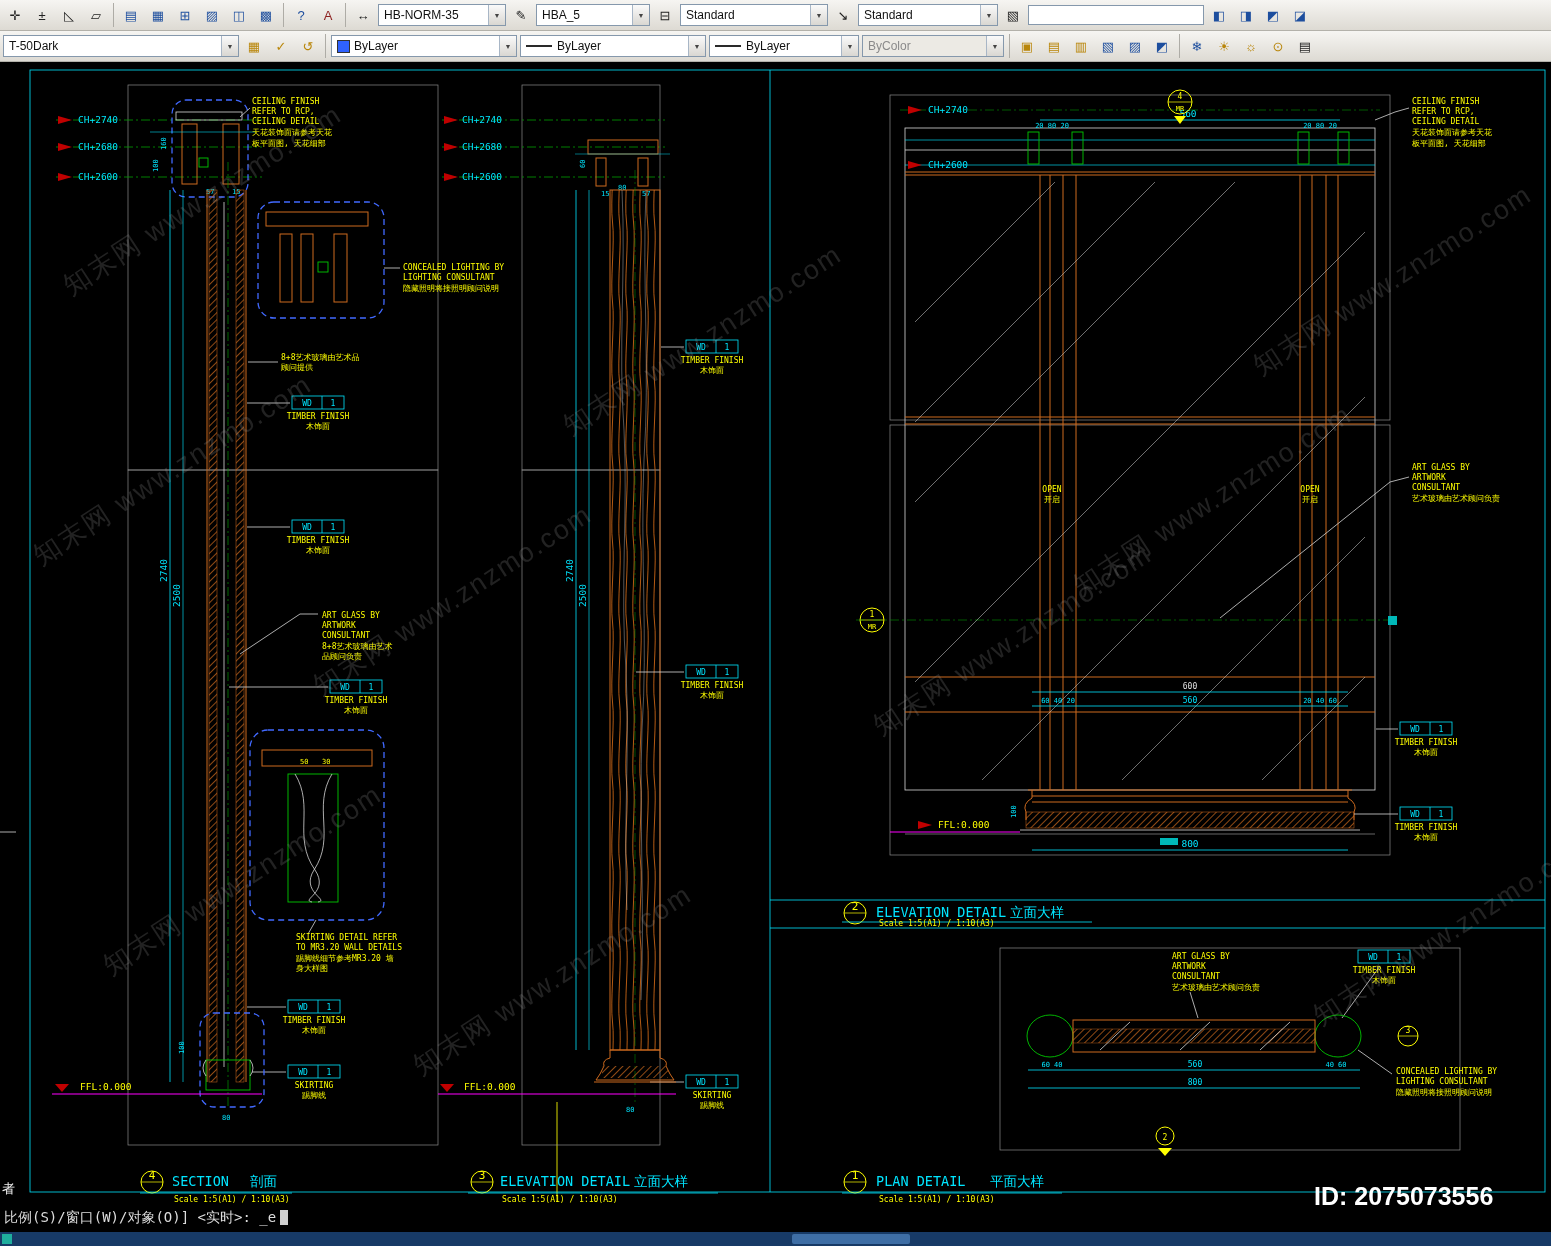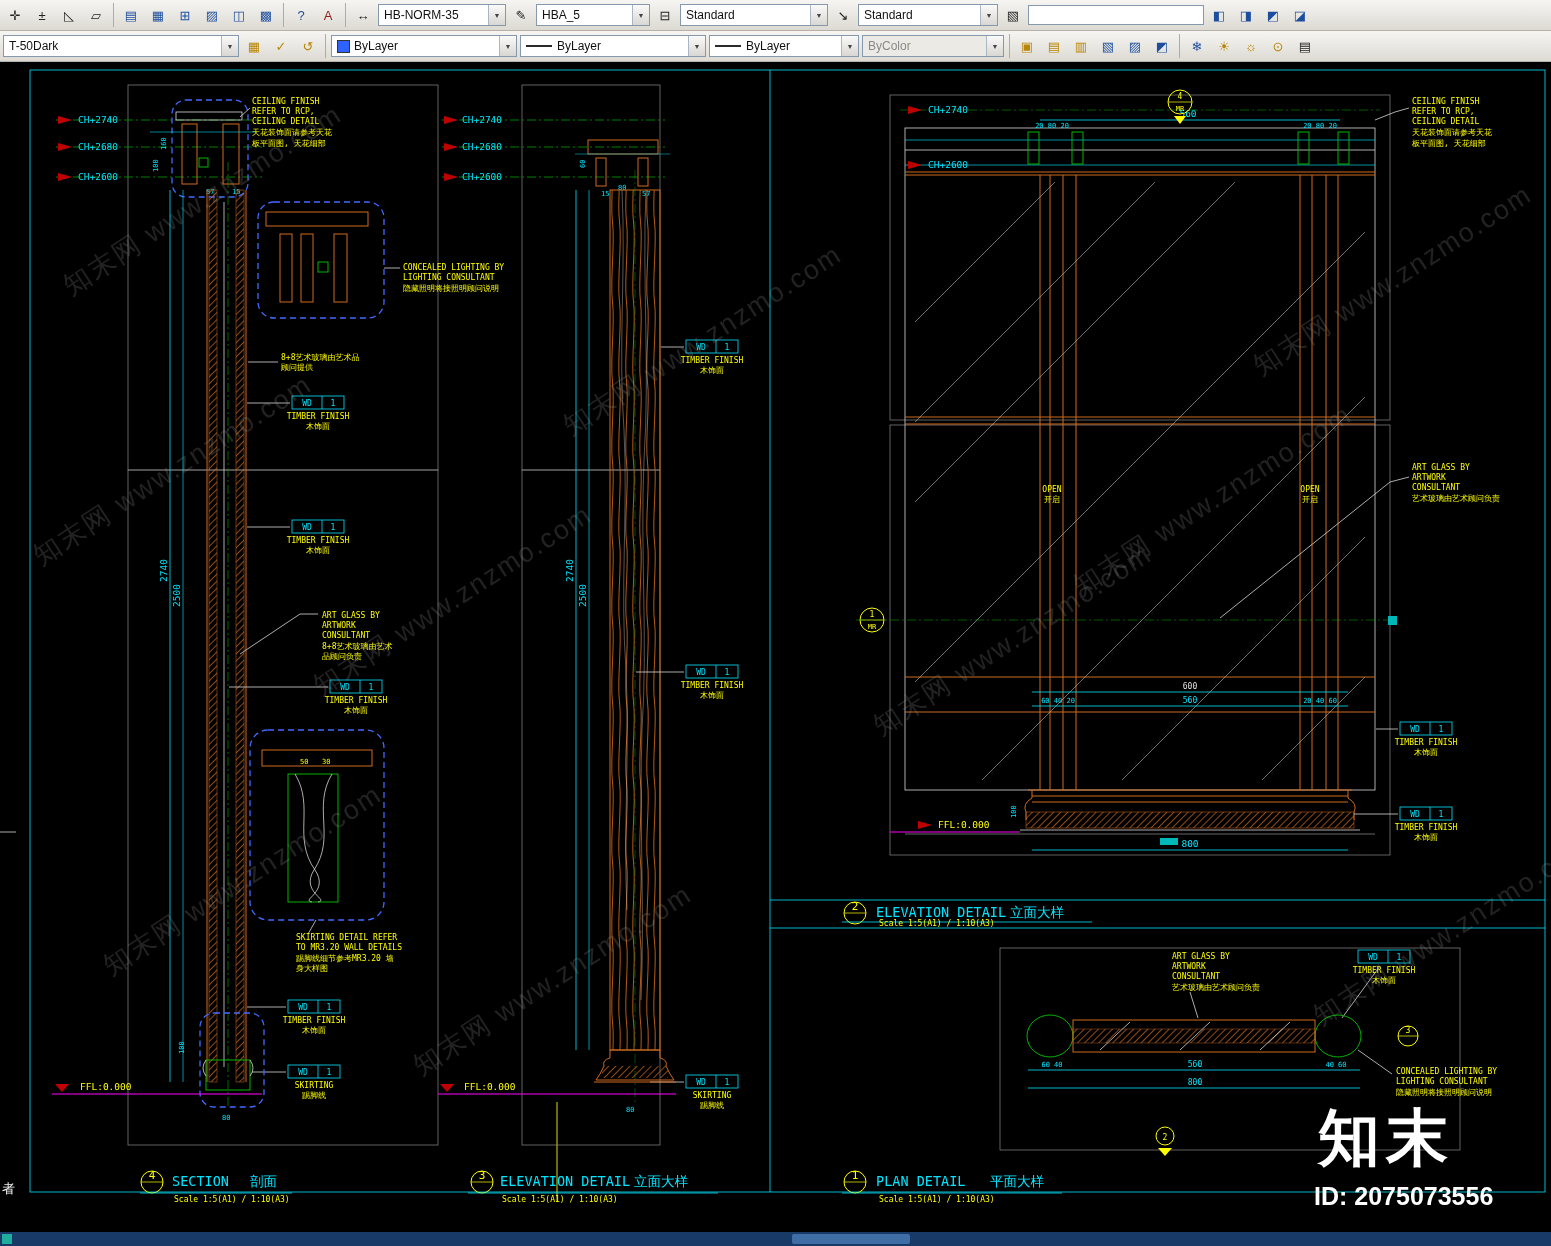--- a/index.html
+++ b/index.html
@@ -615,22 +615,25 @@
     <div class="wm wm5">知末网 www.znzmo.com</div>
     <div class="wm wm6">知末网 www.znzmo.com</div>
     <div class="wm wm7">知末网 www.znzmo.com</div>
     <div class="wm wm8">知末网 www.znzmo.com</div>
     <div class="wm wm9">知末网 www.znzmo.com</div>
     <div class="wm wm10">知末网 www.znzmo.com</div>
 
     <div class="partial">者</div>
   </div>
 
-  <div class="brand">知末</div>
   <div class="idtext">ID: 2075073556</div>
 
+  <div id="cmdline">
+    <span>比例(S)/窗口(W)/对象(O)] &lt;实时&gt;: _e</span>
+    <span class="cmd-cursor"></span>
+  </div>
 
   <div id="taskbar">
     <span class="chip"></span>
     <span class="thumb"></span>
   </div>
 
 </div>
 
 </body></html>

